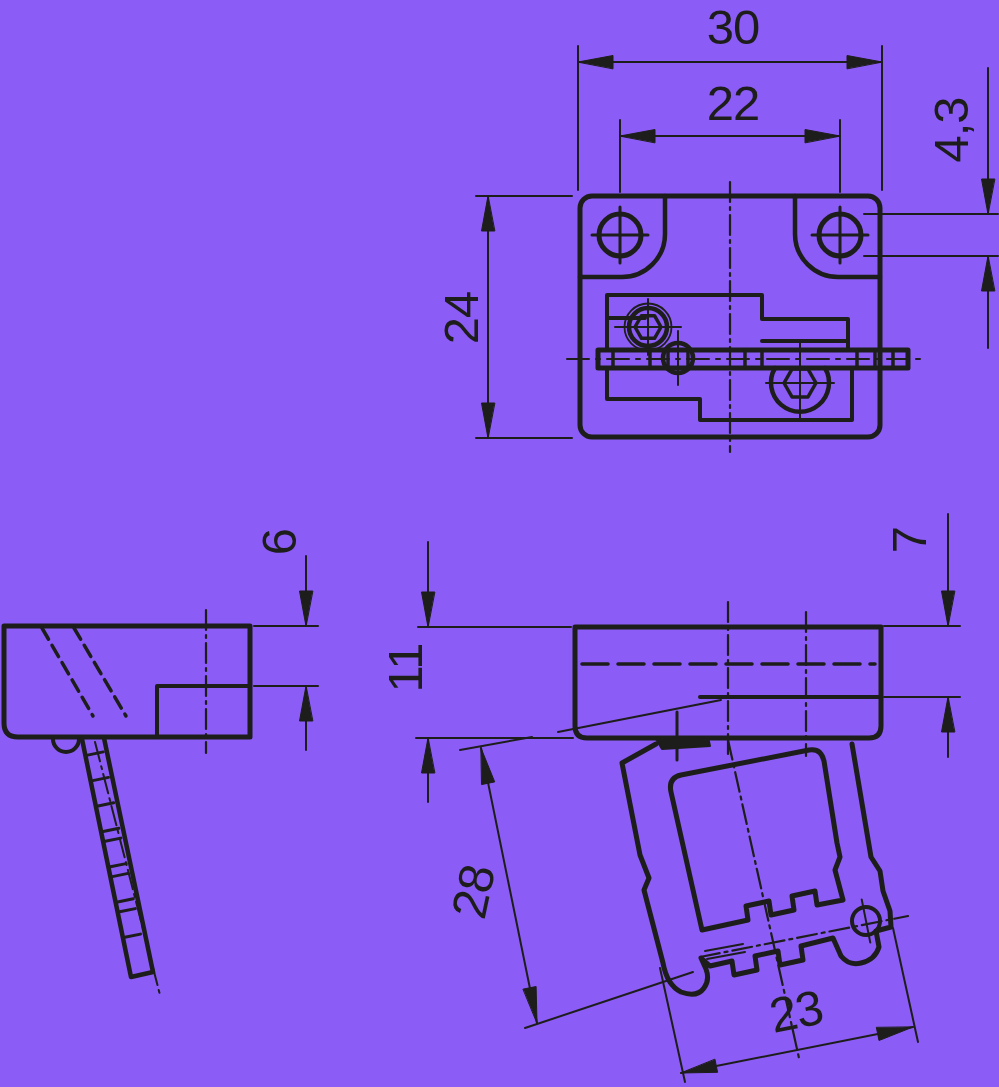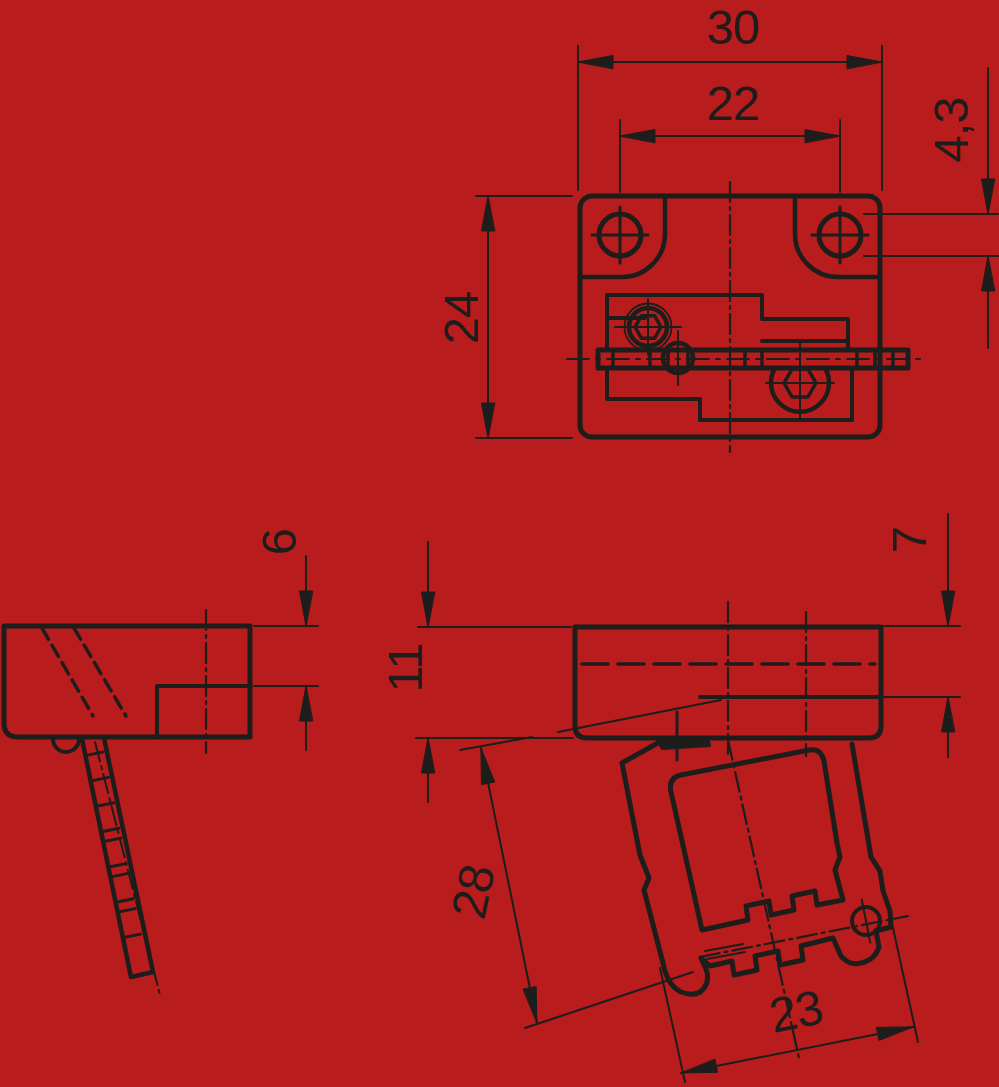--- a/index.html
+++ b/index.html
@@ -1,16 +1,16 @@
 <!DOCTYPE html>
 <html><head>
 <meta charset="utf-8">
 <style>
   html,body{margin:0;padding:0;background:#ffffff;}
-  .sheet{position:relative;width:999px;height:1087px;background:#b91c1c;overflow:hidden;}
+  .sheet{position:relative;width:999px;height:1087px;background:#8b5cf6;overflow:hidden;}
   svg{display:block;}
   text{font-family:"Liberation Sans", sans-serif;font-weight:400;fill:#1d1d1b;}
   .dimtxt{font-size:49px;letter-spacing:-1px;}
 </style>
 </head>
 <body>
 
 <div class="sheet">
 <svg width="999" height="1087" viewBox="0 0 999 1087" xmlns="http://www.w3.org/2000/svg">
   <g fill="none" stroke="#1d1d1b" stroke-linecap="round" stroke-linejoin="round">

